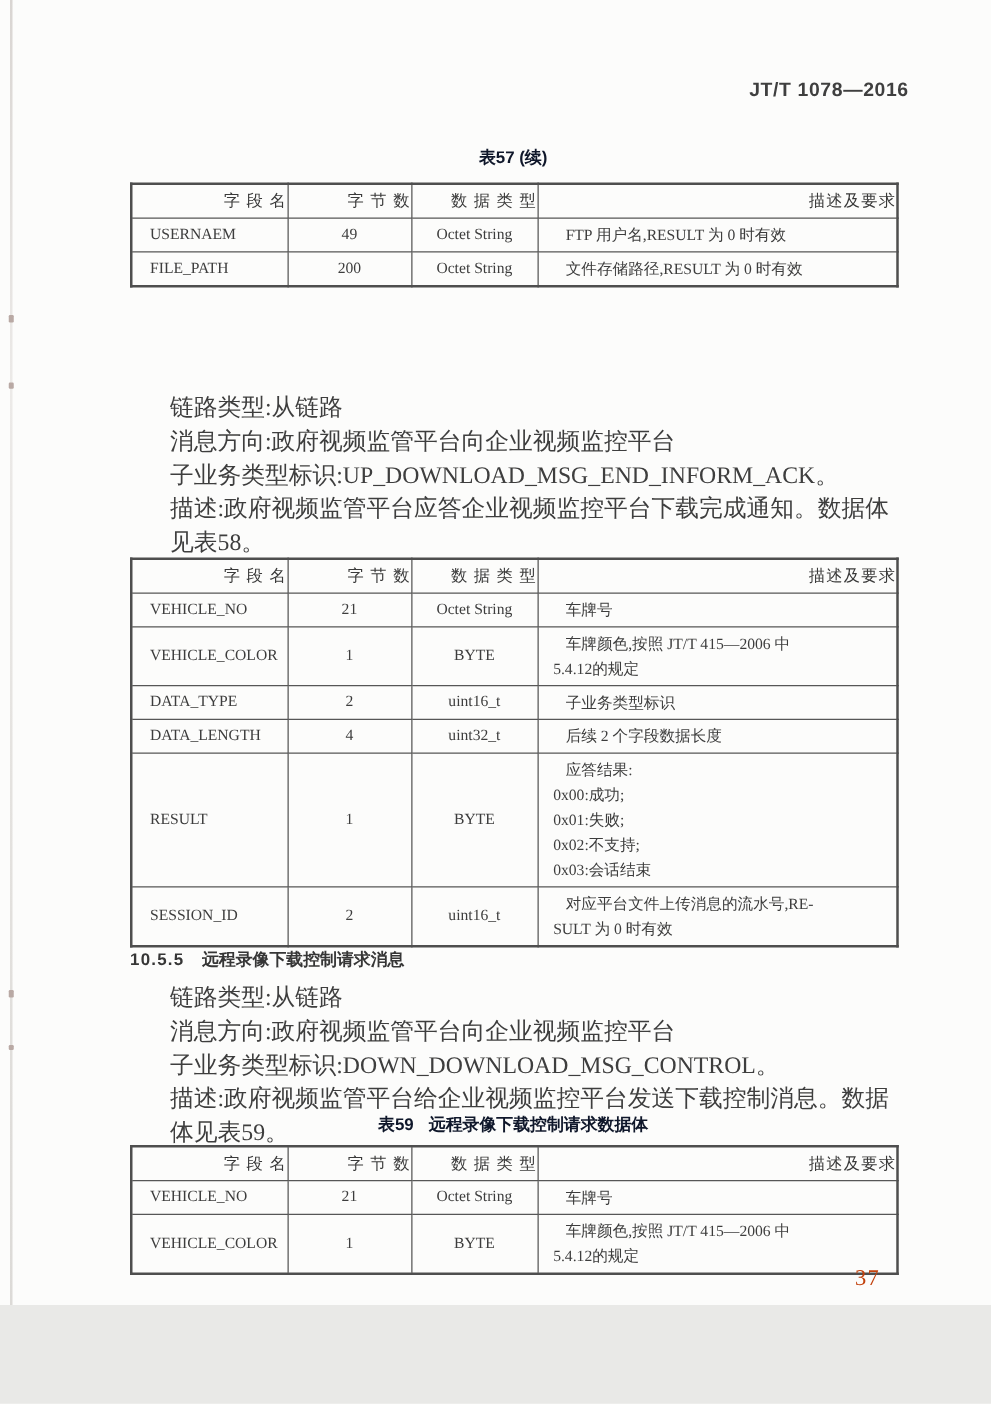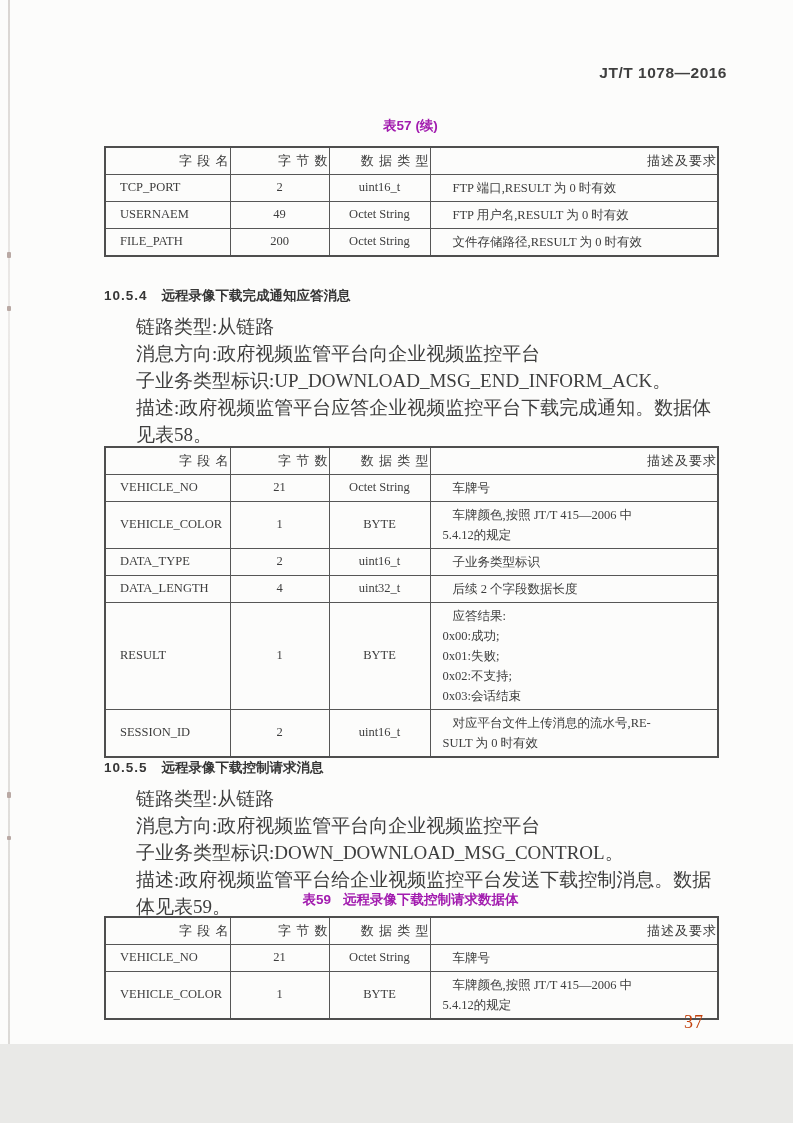--- a/index.html
+++ b/index.html
@@ -22,21 +22,21 @@
 
   .doc-number {
     position:absolute; top:64px; right:66px;
     font-family:"Liberation Sans","DejaVu Sans",sans-serif;
     font-size:15.5px; font-weight:600; letter-spacing:0.5px; color:#3f3f3f;
   }
 
   .table-title {
     position:absolute; width:613px; left:104px; text-align:center;
     font-family:"Liberation Sans","DejaVu Sans",sans-serif;
-    font-size:13.5px; font-weight:bold; color:#a21caf;
+    font-size:13.5px; font-weight:bold; color:#0f172a;
   }
   .table-title .gap { display:inline-block; width:12px; }
 
   .sec-heading {
     position:absolute; left:104px; width:613px;
     font-family:"Liberation Sans","DejaVu Sans",sans-serif;
     font-size:13.5px; font-weight:bold; color:#363636;
   }
   .sec-heading .num { display:inline-block; margin-right:14px; letter-spacing:1px; }
 
@@ -93,43 +93,34 @@
         <col style="width:288px">
       </colgroup>
     <tbody>
         <tr>
       <th>字 段 名</th>
       <th>字 节 数</th>
       <th>数 据 类 型</th>
       <th>描述及要求</th>
     </tr>
     <tr class="r-single">
-      <td class="c-field">TCP_PORT</td>
-      <td class="c-bytes">2</td>
-      <td class="c-type">uint16_t</td>
-      <td class="c-desc">FTP 端口,RESULT 为 0 时有效</td>
-    </tr>
-    <tr class="r-single">
       <td class="c-field">USERNAEM</td>
       <td class="c-bytes">49</td>
       <td class="c-type">Octet String</td>
       <td class="c-desc">FTP 用户名,RESULT 为 0 时有效</td>
     </tr>
     <tr class="r-single">
       <td class="c-field">FILE_PATH</td>
       <td class="c-bytes">200</td>
       <td class="c-type">Octet String</td>
       <td class="c-desc">文件存储路径,RESULT 为 0 时有效</td>
     </tr>
   </tbody>
     </table>
 
-  <div class="sec-heading" style="top:287px">
-    <span class="num">10.5.4</span><span>远程录像下载完成通知应答消息</span>
-  </div>
   <div class="para-block" style="top:313px">
     <div class="para-line">链路类型:从链路</div>
     <div class="para-line">消息方向:政府视频监管平台向企业视频监控平台</div>
     <div class="para-line">子业务类型标识:UP_DOWNLOAD_MSG_END_INFORM_ACK。</div>
     <div class="para-line">描述:政府视频监管平台应答企业视频监控平台下载完成通知。数据体见表58。</div>
   </div>
 
 
   <table class="std" style="top:446px">
     <colgroup>

